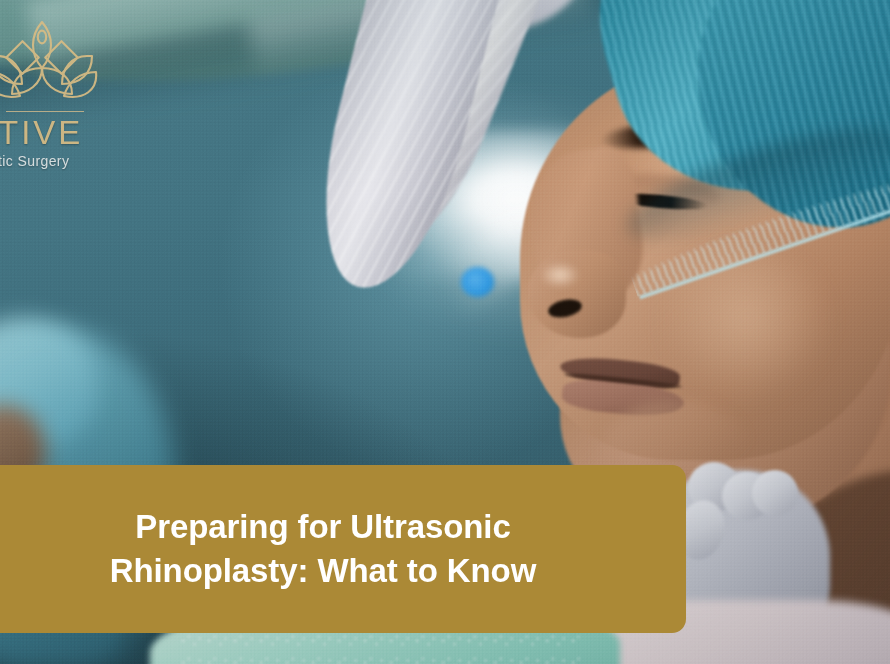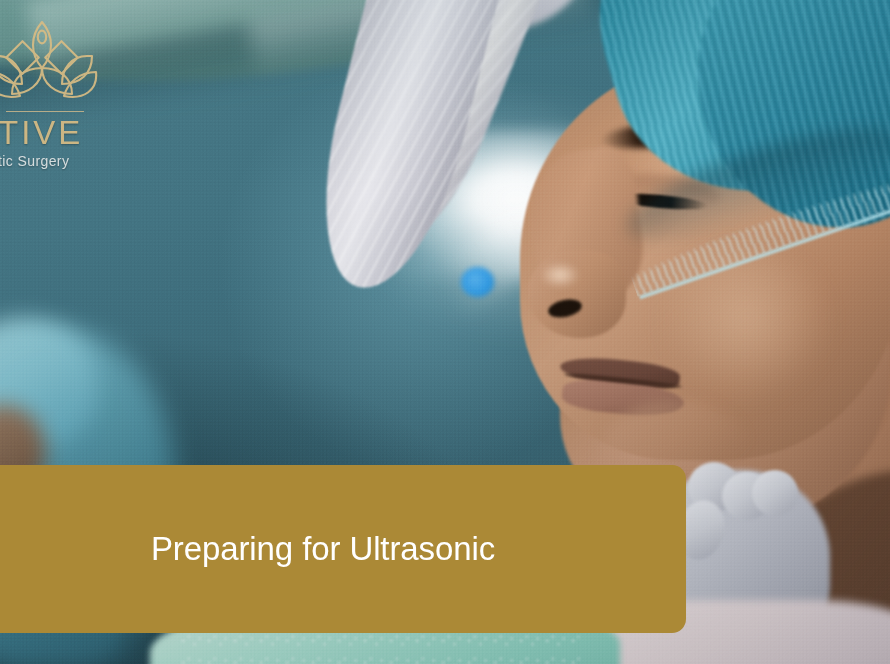--- a/index.html
+++ b/index.html
@@ -454,21 +454,21 @@
     display: flex;
     flex-direction: column;
     align-items: center;
     justify-content: center;
     box-sizing: border-box;
     padding: 0 24px 0 4px;
   }
   .title-line {
     color: #ffffff;
     font-size: 33px;
-    font-weight: normal;
+    font-weight: bold;
     line-height: 1.32;
     letter-spacing: -0.1px;
     text-align: center;
     white-space: nowrap;
   }
 </style>
 </head>
 <body>
 
 <div id="stage">
@@ -554,15 +554,16 @@
         <path d="M154 62 C138 62 126 72 122 86 C142 90 156 80 154 62 Z"></path>
       </g>
     </svg>
     <div id="logo-rule"></div>
     <div id="logo-wordmark">TIVE</div>
     <div id="logo-tagline">tic Surgery</div>
   </div>
 
   <div id="title-banner">
     <div class="title-line">Preparing for Ultrasonic</div>
+    <div class="title-line">Rhinoplasty: What to Know</div>
   </div>
 
 </div>
 
 </body></html>

